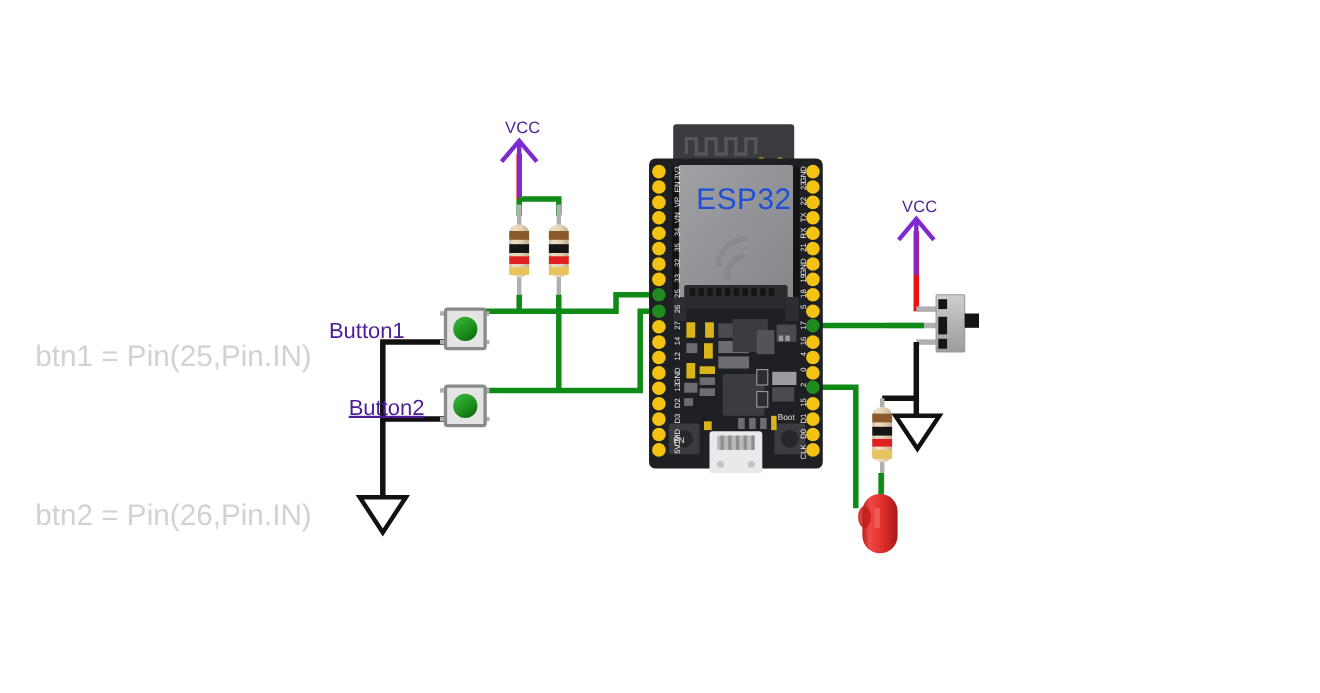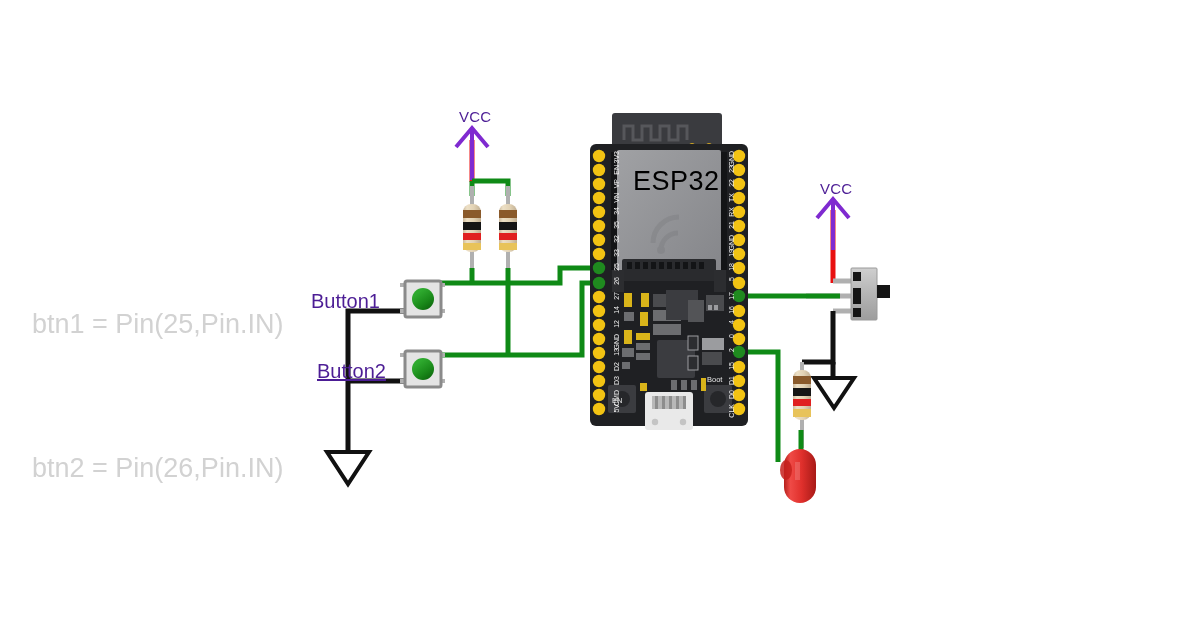--- a/index.html
+++ b/index.html
@@ -25,21 +25,21 @@
   .schem{position:absolute;left:0;top:0;width:1200px;height:630px;}
   .lbl{
     position:absolute;
     font-family:"Liberation Sans", sans-serif;
     color:#4c1d95;
     white-space:nowrap;
   }
   .vcc-lbl{font-size:15px;letter-spacing:.2px;}
   .btn-lbl{font-size:20px;}
   .esp-lbl{
-    position:absolute;color:#000000;font-size:27px;
+    position:absolute;color:#1d4ed8;font-size:27px;
     font-family:"Liberation Sans", sans-serif;letter-spacing:.5px;
   }
   .pinlabel{
     position:absolute;color:#f0f0f0;font-size:7px;
     font-family:"Liberation Sans", sans-serif;
     transform-origin:0 0;
     white-space:nowrap;
   }
   .smalltext{position:absolute;color:#e6e6e6;font-size:7.5px;font-family:"Liberation Sans",sans-serif;}
 </style>
@@ -359,21 +359,21 @@
       <line x1="790" y1="455" x2="797" y2="478" stroke="#b0b0b0" stroke-width="4"></line>
       <line x1="802" y1="452" x2="802" y2="478" stroke="#b0b0b0" stroke-width="4"></line>
       <path d="M784 465 a16 16 0 0 1 32 0 l0 22 a16 16 0 0 1 -32 0 z" fill="url(#ledG)"></path>
       <ellipse cx="786" cy="470" rx="6" ry="10" fill="#c5201c" opacity="0.85"></ellipse>
       <rect x="795" y="462" width="5" height="18" fill="#f07a77" opacity="0.5"></rect>
     </g>
   </svg>
 
   <div class="lbl vcc-lbl" style="left:459px;top:108px;">VCC</div>
   <div class="lbl vcc-lbl" style="left:820px;top:180px;">VCC</div>
-  <div class="lbl btn-lbl" style="left:311px;top:290px;">Button1</div>
+  <div class="lbl btn-lbl" style="left:299px;top:290px;">Button1</div>
   <div class="lbl btn-lbl" style="left:317px;top:360px;text-decoration:underline;">Button2</div>
 
   <div class="esp-lbl" style="left:633px;top:166px;">ESP32</div>
   <div class="smalltext" style="left:612px;top:396px;">EN</div>
   <div class="smalltext" style="left:707px;top:375px;">Boot</div>
 
   <div id="left-pin-labels">
       <div class="pinlabel" style="left: 613px; top: 151px; transform: rotate(-90deg) translate(-100%, 0px);">3V3</div>
       <div class="pinlabel" style="left: 613px; top: 165.05px; transform: rotate(-90deg) translate(-100%, 0px);">EN</div>
       <div class="pinlabel" style="left: 613px; top: 179.1px; transform: rotate(-90deg) translate(-100%, 0px);">VP</div>

